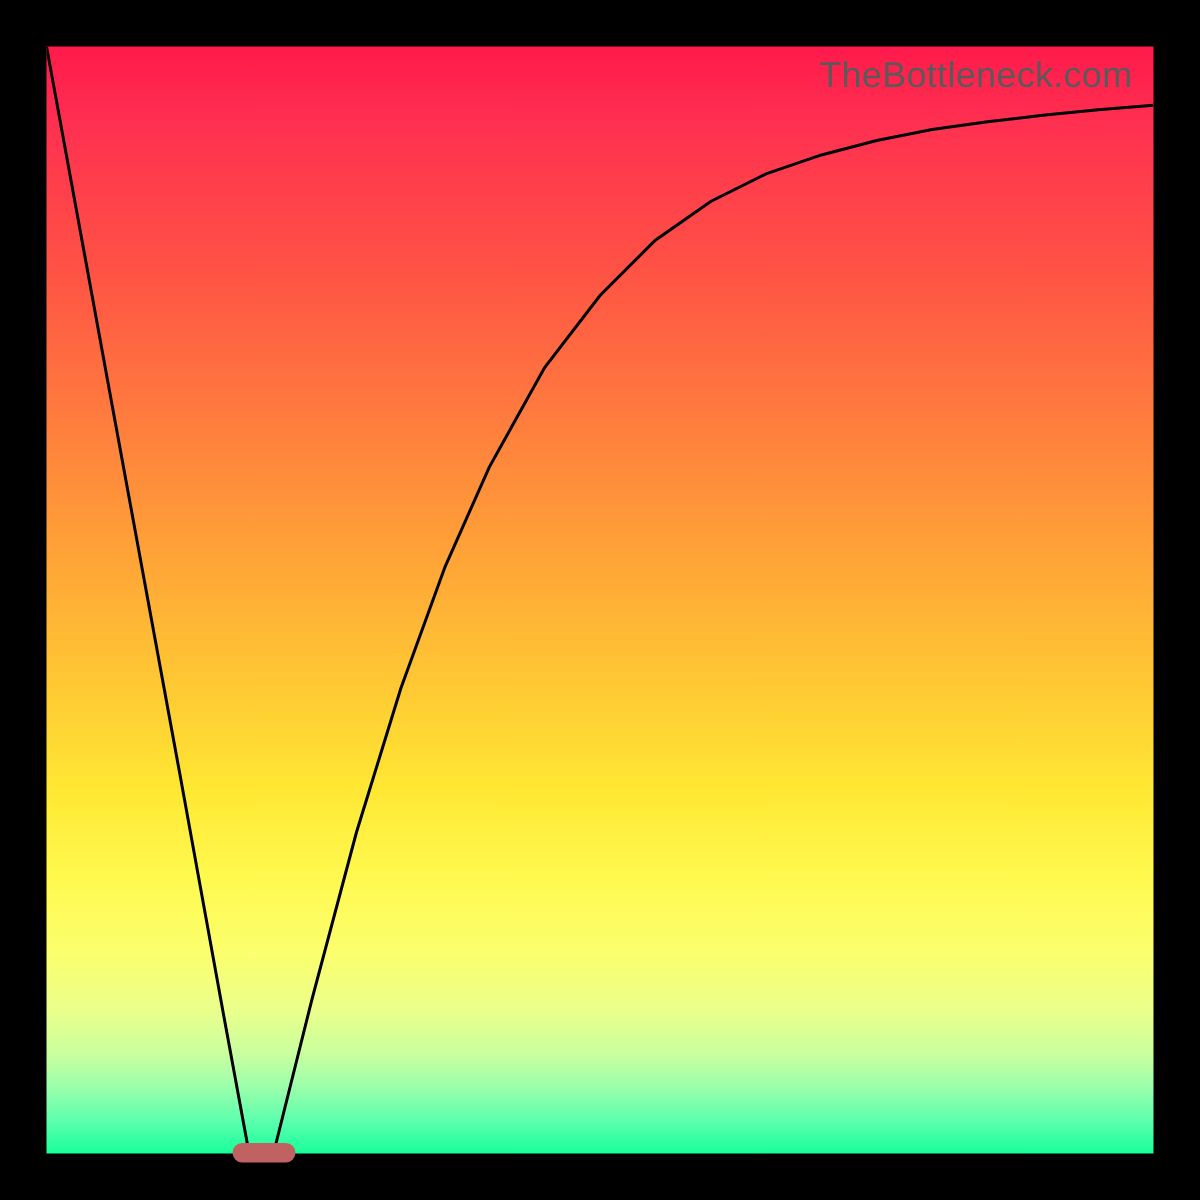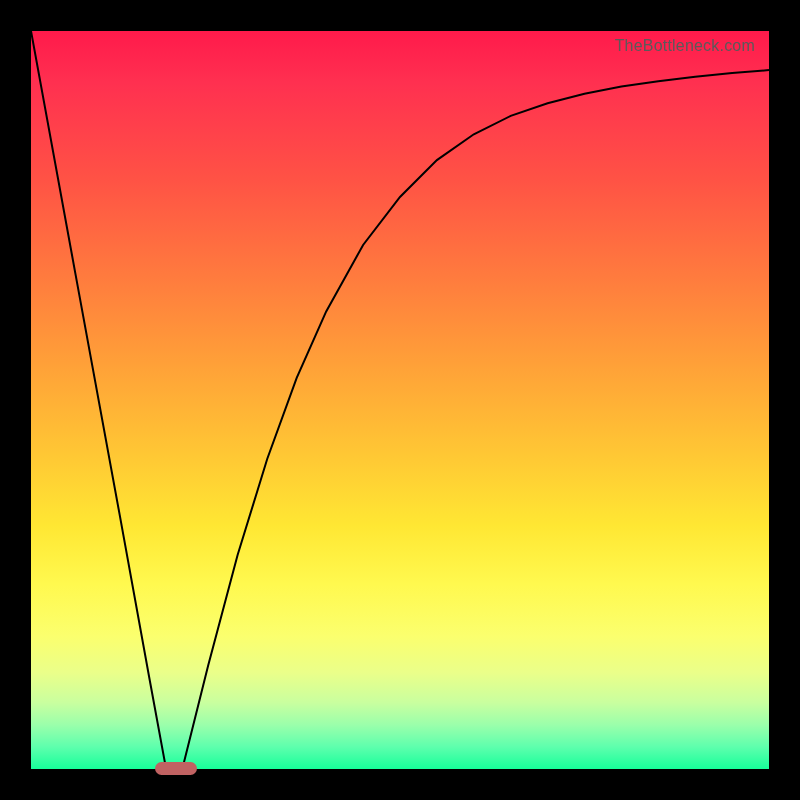--- a/index.html
+++ b/index.html
@@ -39,21 +39,21 @@
       #9bffab 94%,
       #5effad 97%,
       #17ff9a 100%
     );
   }
   .watermark {
     position: absolute;
     top: 6px;
     right: 14px;
     color: #5a5a5a;
-    font-size: 16px;
+    font-size: 24px;
     font-weight: 400;
     letter-spacing: 0.2px;
     user-select: none;
   }
   svg.curve {
     position: absolute;
     left: 0;
     top: 0;
     width: 738px;
     height: 738px;

